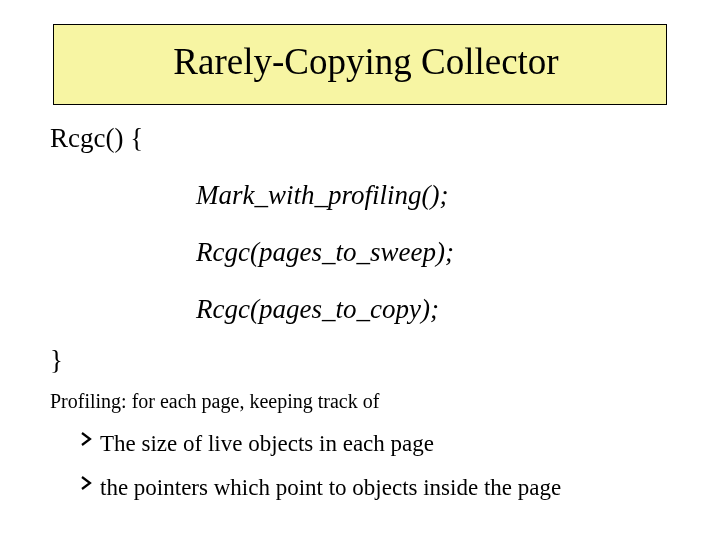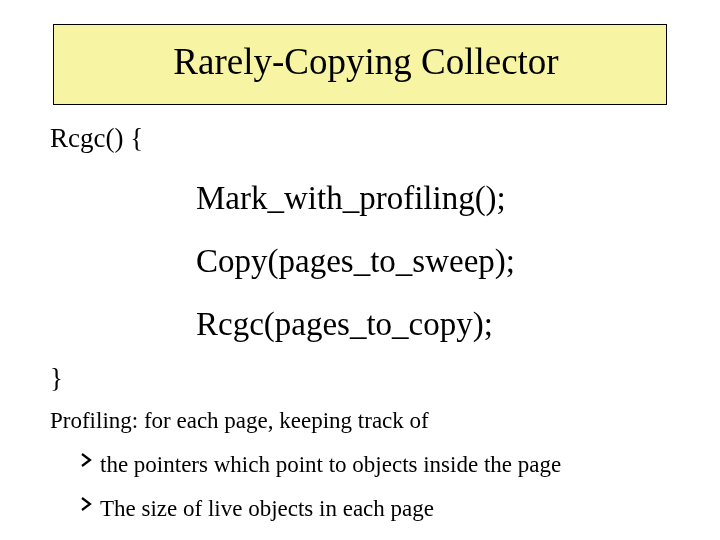--- a/index.html
+++ b/index.html
@@ -30,29 +30,30 @@
   }
   .title-text {
     font-size: 37px;
     line-height: 1.15;
   }
   .code-open {
     font-size: 27px;
     margin: 18px 0 16px 18px;
   }
   .code-line {
-    font-size: 33px;
+    font-size: 27px;
     margin: 26px 0 0 164px;
+    font-style: italic;
   }
   .code-close {
     font-size: 27px;
     margin: 20px 0 0 18px;
   }
   .body-line {
-    font-size: 23px;
+    font-size: 20px;
     margin: 14px 0 0 18px;
   }
   .bullet-line {
     font-size: 23px;
     margin: 18px 0 0 46px;
     display: flex;
     align-items: flex-start;
   }
   .bullet-icon {
     display: inline-block;
@@ -68,38 +69,38 @@
 
 <div class="slide">
 
   <div class="title-box">
     <span class="title-text">Rarely-Copying Collector</span>
   </div>
 
   <div class="code-open">Rcgc() {</div>
 
   <div class="code-line">Mark_with_profiling();</div>
-  <div class="code-line">Copy(pages_to_sweep);</div>
+  <div class="code-line">Rcgc(pages_to_sweep);</div>
   <div class="code-line">Rcgc(pages_to_copy);</div>
 
   <div class="code-close">}</div>
 
   <div class="body-line">Profiling: for each page, keeping track of</div>
 
   <div class="bullet-line">
     <span class="bullet-icon">
       <svg width="16" height="16" viewBox="0 0 16 16">
           <polyline points="4,2 12,8 4,14" fill="none" stroke="#000" stroke-width="2.2"></polyline>
         </svg>
     </span>
-    <span>the pointers which point to objects inside the page</span>
+    <span>The size of live objects in each page</span>
   </div>
 
   <div class="bullet-line">
     <span class="bullet-icon">
       <svg width="16" height="16" viewBox="0 0 16 16">
           <polyline points="4,2 12,8 4,14" fill="none" stroke="#000" stroke-width="2.2"></polyline>
         </svg>
     </span>
-    <span>The size of live objects in each page</span>
+    <span>the pointers which point to objects inside the page</span>
   </div>
 
 </div>
 
 </body></html>

